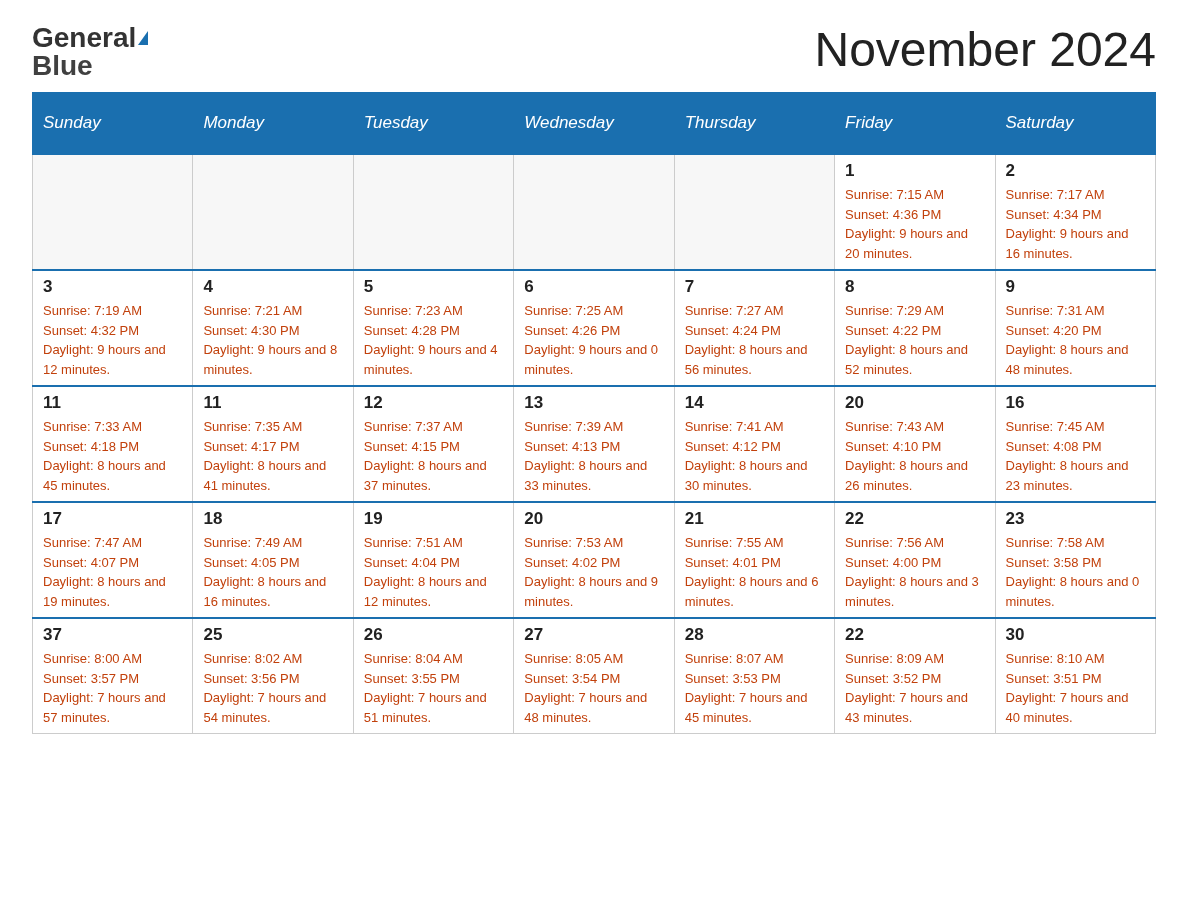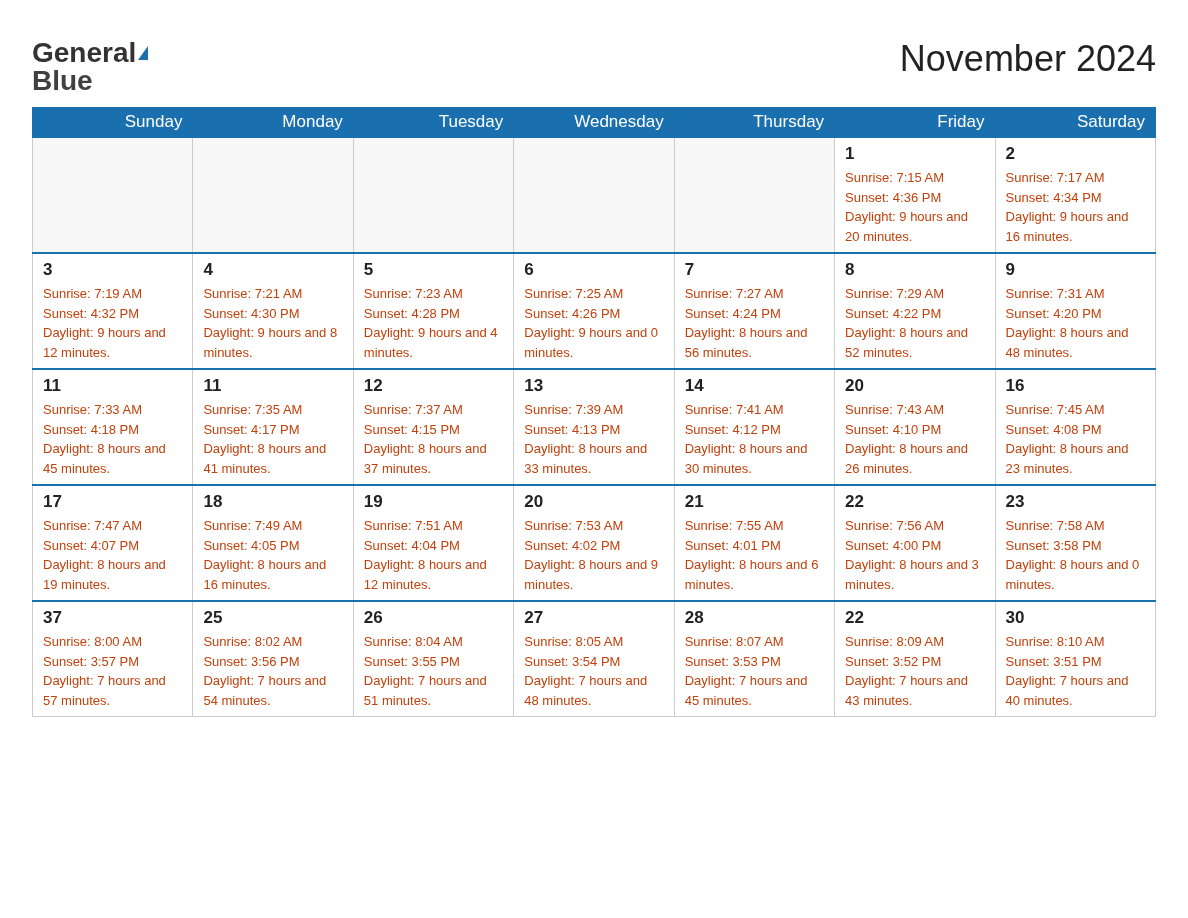--- a/index.html
+++ b/index.html
@@ -7,21 +7,21 @@
       font-family: Arial, Helvetica, sans-serif;
       background: #fff;
       color: #333;
       width: 1188px;
       min-height: 918px;
     }
     .header {
       display: flex;
       justify-content: space-between;
       align-items: flex-start;
-      padding: 39px 32px 12px 32px;
+      padding: 24px 32px 12px 32px;
     }
     .logo {
       display: flex;
       flex-direction: column;
       align-items: flex-start;
     }
     .logo-general {
       font-size: 28px;
       font-weight: bold;
       color: #333;
@@ -39,44 +39,45 @@
       height: 0;
       border-left: 10px solid transparent;
       border-bottom: 14px solid #1a6faf;
       margin-left: 2px;
       vertical-align: middle;
     }
     .title-area {
       text-align: right;
     }
     .month-title {
-      font-size: 36px;
+      font-size: 48px;
       font-weight: normal;
       color: #222;
       line-height: 1.1;
     }
     .location {
       font-size: 22px;
       color: #555;
       margin-top: 4px;
     }
     .calendar {
       width: calc(100% - 64px);
       margin: 0 32px;
       border-collapse: collapse;
       border: 1px solid #aaa;
     }
     .calendar th {
       background-color: #1a6faf;
       color: #fff;
       font-size: 17px;
       font-weight: normal;
-      padding: 4px 10px;
+      padding: 20px 10px;
       border: 1px solid #1a6faf;
-      text-align: right;
+      text-align: left;
+      font-style: italic;
     }
     .calendar td {
       border: 1px solid #ccc;
       vertical-align: top;
       padding: 6px 10px;
       width: 14.28%;
       min-height: 110px;
     }
     .calendar tr.week-row td {
       border-top: 2px solid #1a6faf;

